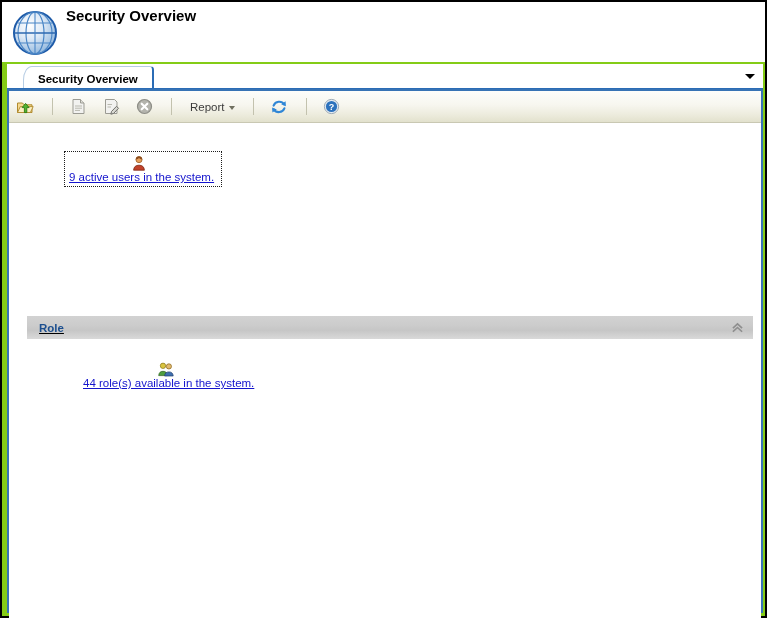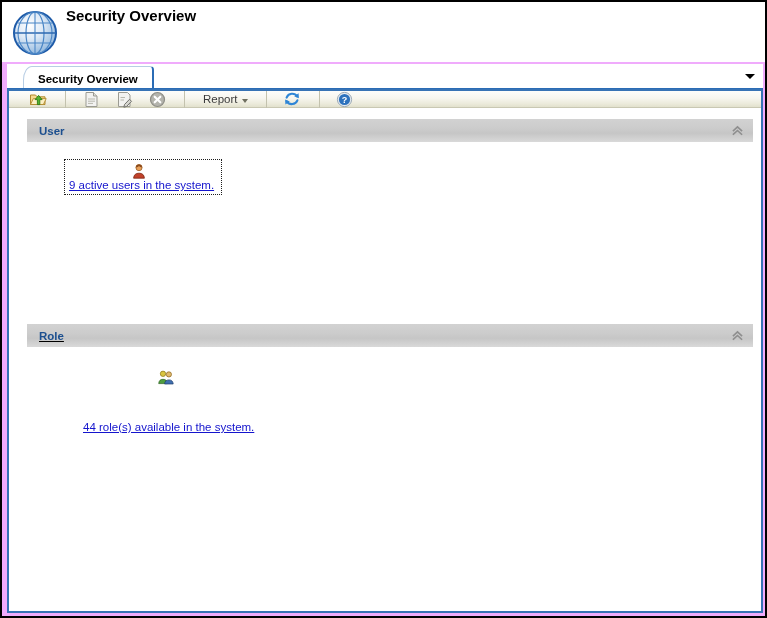--- a/index.html
+++ b/index.html
@@ -15,21 +15,21 @@
   }
 
   
   #app-window {
     position: absolute;
     left: 0; top: 0;
     width: 767px;
     height: 618px;
     box-sizing: border-box;
     border: 2px solid #000000;
-    background: #f0abfc;
+    background: #84cc16;
   }
 
   
   #page-header {
     position: absolute;
     left: 0; top: 0;
     width: 763px;
     height: 60px;
     background: #ffffff;
   }
@@ -115,27 +115,27 @@
     width: 756px;
     height: 524px;
     box-sizing: border-box;
     border: 2px solid #3773b5;
     background: #ffffff;
   }
 
   
   #toolbar {
     position: relative;
-    height: 17px;
+    height: 32px;
     box-sizing: border-box;
     background: linear-gradient(to bottom, #fdfdfb 0%, #f7f6ef 45%, #ecebdc 78%, #e2e1cd 100%);
     border-bottom: 1px solid #c9c8b3;
     display: flex;
     align-items: center;
-    padding-left: 18px;
+    padding-left: 5px;
     gap: 9px;
   }
   .tb-button {
     width: 22px;
     height: 22px;
     margin-right: 2px;
     display: flex;
     align-items: center;
     justify-content: center;
     cursor: pointer;
@@ -217,21 +217,20 @@
   }
   #user-item-row {
     left: 37px;
     top: 17px;
     padding: 3px 7px 3px 4px;
     border: 1px dotted #1d1d1d;
   }
   #role-item-row {
     left: 56px;
     top: 22px;
-    gap: 36px;
   }
   .item-icon {
     width: 16px;
     height: 16px;
     margin-right: 6px;
     flex: none;
   }
   .item-link {
     font-size: 11.5px;
     color: #1414cd;
@@ -349,31 +348,20 @@
           <circle cx="8.5" cy="8.5" r="7.1" fill="#e8eef4" stroke="#9aa8b4" stroke-width="1"></circle>
           <circle cx="8.5" cy="8.5" r="5.6" fill="#2d72bd"></circle>
           <text x="8.5" y="12.2" font-family="Liberation Sans, sans-serif" font-size="9" font-weight="bold" fill="#ffffff" text-anchor="middle">?</text>
         </svg>
       </div>
     </div>
 
     <div id="pane-body">
 
       <div class="group-section">
-        <div class="group-header">
-          <span class="group-title">User</span>
-          <span class="group-collapse-icon">
-            <svg width="15" height="15" viewBox="0 0 15 15">
-              <g fill="none" stroke="#8e8e8e" stroke-width="1.6" stroke-linecap="square">
-                <polyline points="3.5,7.5 7.5,3.8 11.5,7.5"></polyline>
-                <polyline points="3.5,11.2 7.5,7.5 11.5,11.2"></polyline>
-              </g>
-            </svg>
-          </span>
-        </div>
         <div class="group-content" id="user-group-content">
           <div class="item-link-row" id="user-item-row">
             <span class="item-icon">
               <svg width="16" height="16" viewBox="0 0 16 16">
                 <circle cx="8" cy="4.6" r="3.1" fill="#e8a15b" stroke="#9a5b22" stroke-width="0.8"></circle>
                 <path d="M8 1.5 a3.1 3.1 0 0 0 -3.1 3.1 q2.2 -0.3 3.1 -1.6 q0.9 1.3 3.1 1.6 A3.1 3.1 0 0 0 8 1.5 z" fill="#8a4a1c"></path>
                 <path d="M2.6 15.2 q0.3 -5 5.4 -5 q5.1 0 5.4 5 z" fill="#c1422a" stroke="#7d2612" stroke-width="0.8"></path>
               </svg>
             </span>
             <span class="item-link">9 active users in the system.</span>

